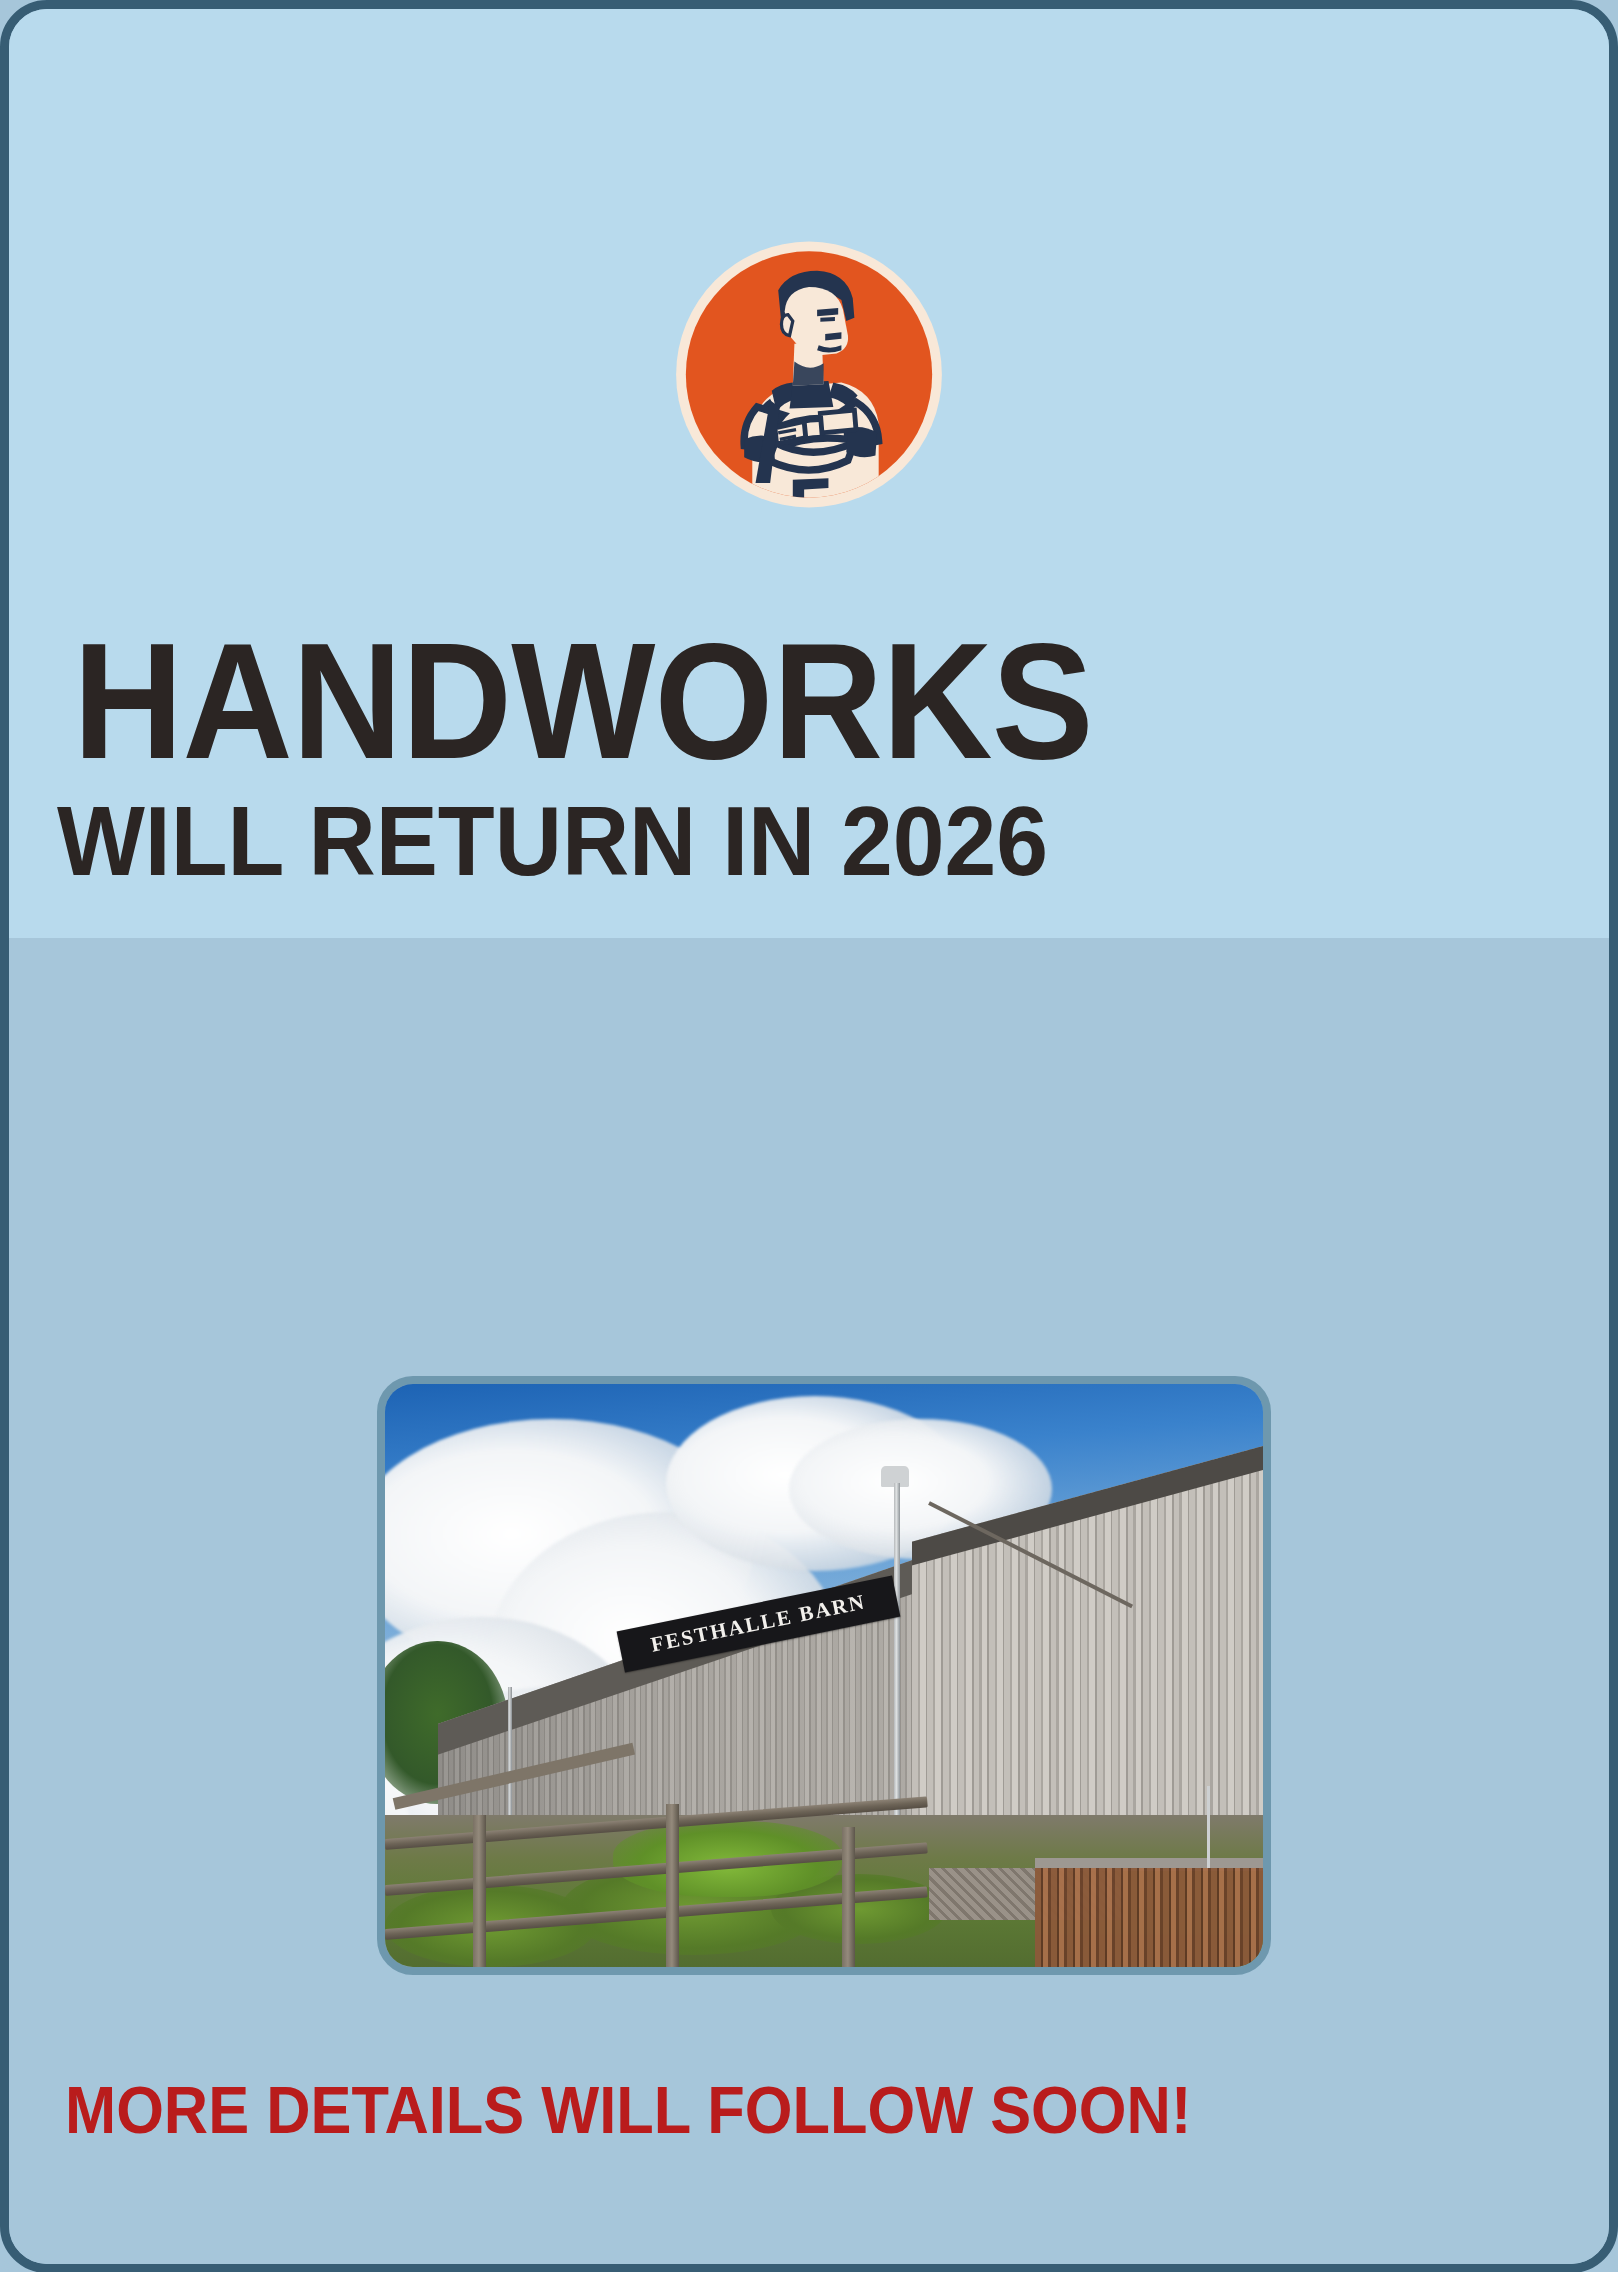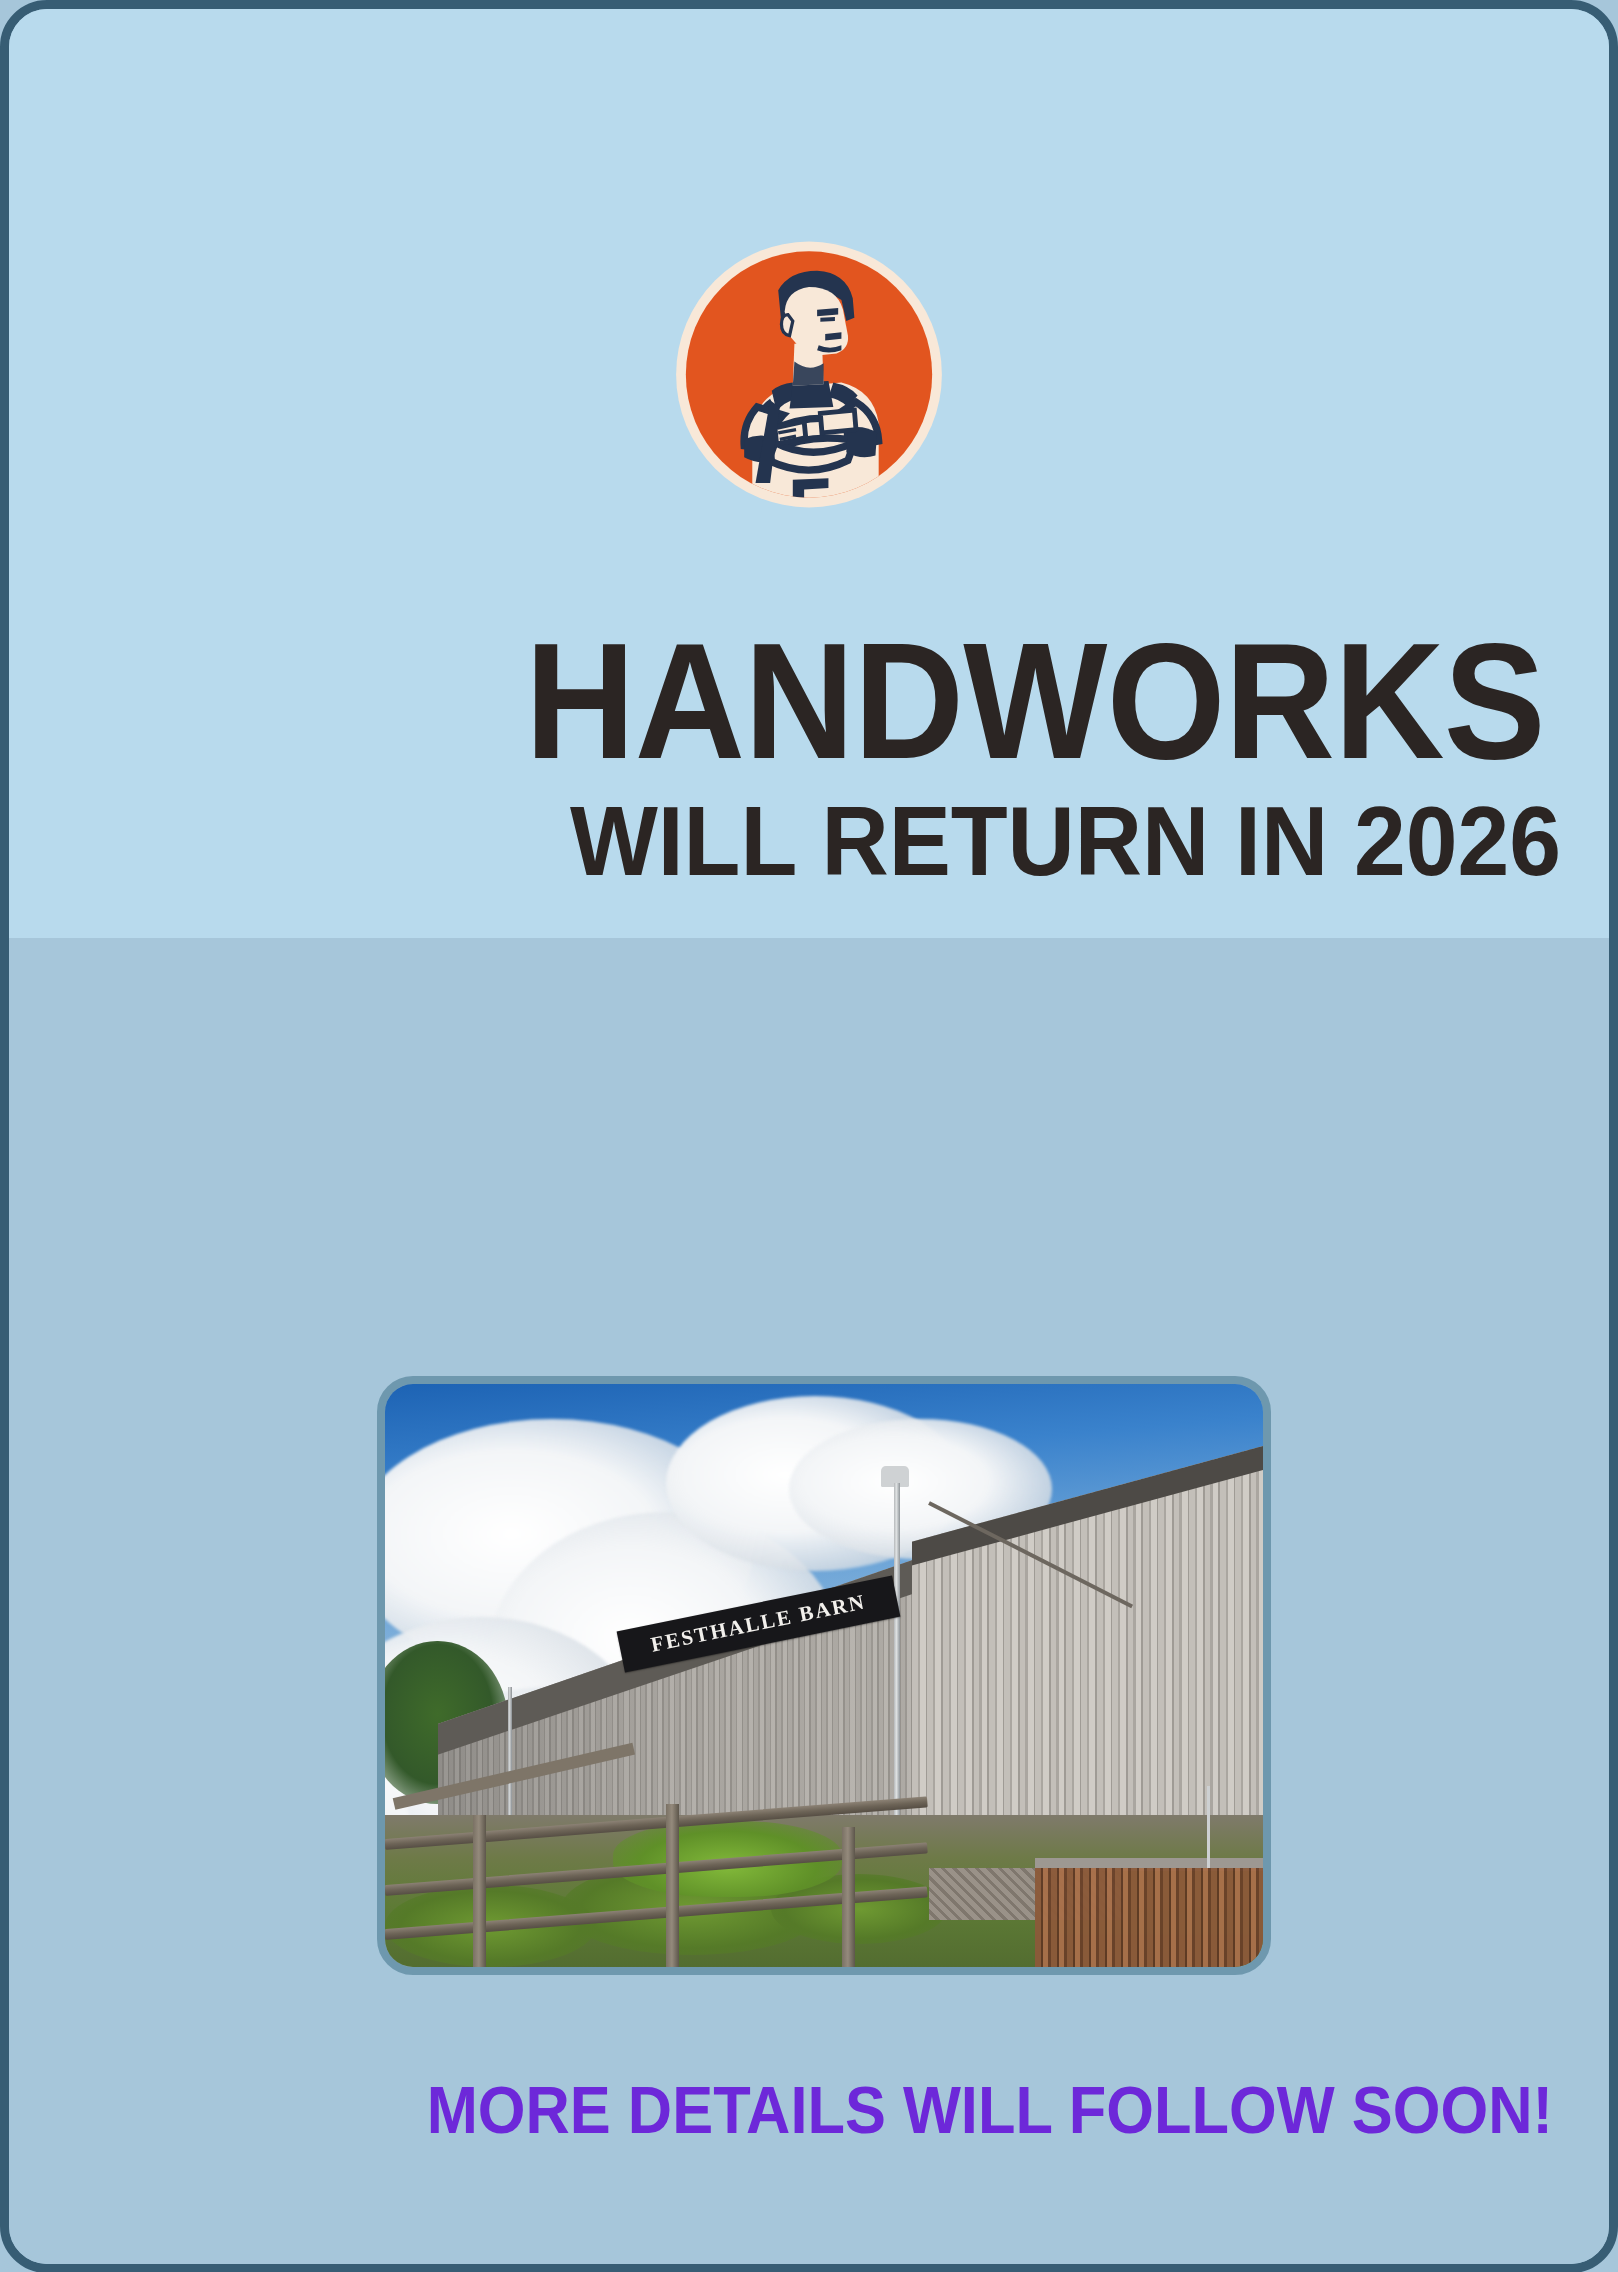--- a/index.html
+++ b/index.html
@@ -57,21 +57,21 @@
     height: 269px;
   }
   .logo-wrap svg { display: block; width: 100%; height: 100%; }
 
   
   .headline-block {
     position: absolute;
     left: 0;
     top: 616px;
     width: 100%;
-    text-align: right;
+    text-align: left;
     color: #2b2523;
   }
   .title-main {
     font-size: 166px;
     line-height: 0.92;
     font-weight: bold;
     letter-spacing: -0.8px;
     transform: scaleX(0.92);
   }
   .title-sub {
@@ -350,22 +350,22 @@
     right: 6%; bottom: 17%; width: 3.2px; height: 14%;
     background: #cdd0d2;
   }
 
   
   .footer-block {
     position: absolute;
     left: 0;
     top: 2065px;
     width: 100%;
-    text-align: right;
-    color: #6d28d9;
+    text-align: left;
+    color: #b91c1c;
   }
   .footer-text {
     font-size: 66px;
     font-weight: bold;
     line-height: 1.1;
     transform: scaleX(0.93);
   }
 </style>
 </head>
 <body>

